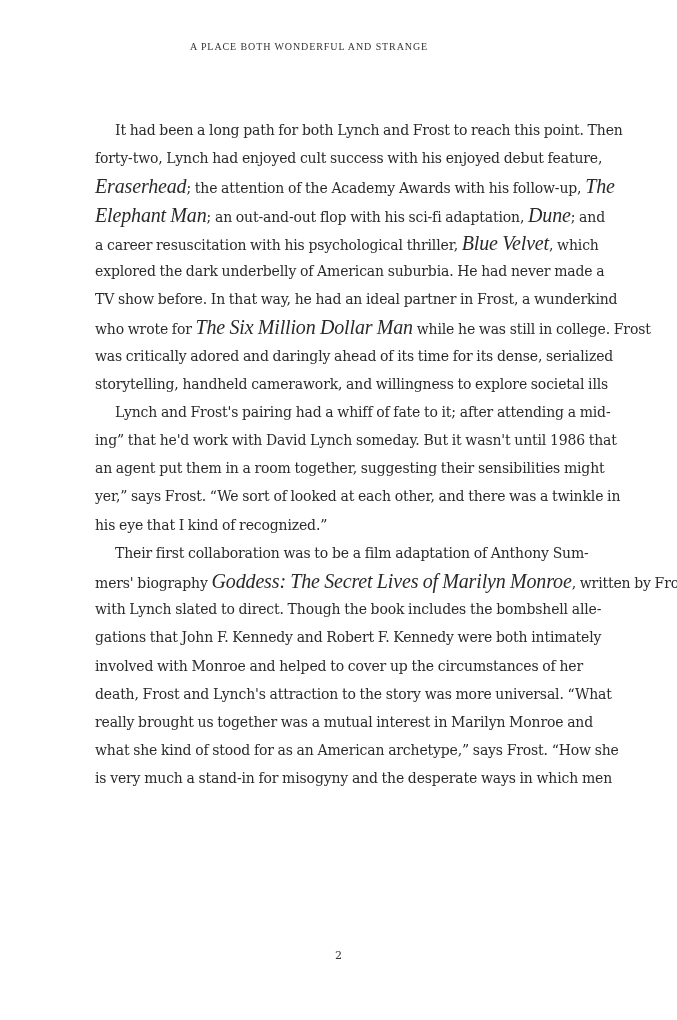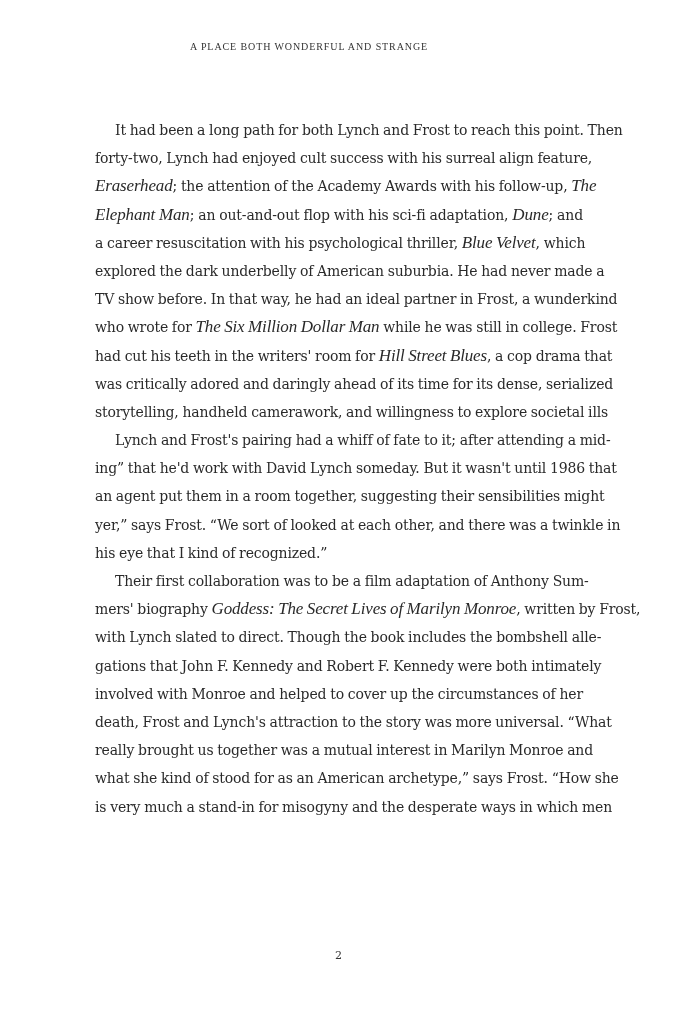--- a/index.html
+++ b/index.html
@@ -45,48 +45,47 @@
   }
   .line.last {
     text-align-last: left;
   }
   .line.indent {
     padding-left: 20px;
   }
   .line i, em {
     font-family: "Liberation Serif", "DejaVu Serif", serif;
     font-style: italic;
-    font-size: 17px;
+    font-size: 20px;
   }
   .folio {
     position: absolute;
     top: 949px;
     left: 0;
     width: 677px;
     text-align: center;
     font-size: 11px;
     color: #333;
   }
 </style>
 </head>
 <body>
 
 <div class="running-head">A PLACE BOTH WONDERFUL AND STRANGE</div>
 
 <div class="body-text" id="body-text">
     <div>
       <span class="line indent"><span>It had been a long path for both Lynch and Frost to reach this point. Then</span></span>
-      <span class="line"><span>forty-two, Lynch had enjoyed cult success with his surreal align feature,</span></span>
+      <span class="line"><span>forty-two, Lynch had enjoyed cult success with his enjoyed debut feature,</span></span>
       <span class="line"><i>Eraserhead</i><span>; the attention of the Academy Awards with his follow-up, </span><i>The</i></span>
       <span class="line"><i>Elephant Man</i><span>; an out-and-out flop with his sci-fi adaptation, </span><i>Dune</i><span>; and</span></span>
       <span class="line"><span>a career resuscitation with his psychological thriller, </span><i>Blue Velvet</i><span>, which</span></span>
       <span class="line"><span>explored the dark underbelly of American suburbia. He had never made a</span></span>
       <span class="line"><span>TV show before. In that way, he had an ideal partner in Frost, a wunderkind</span></span>
       <span class="line"><span>who wrote for </span><i>The Six Million Dollar Man</i><span> while he was still in college. Frost</span></span>
-      <span class="line"><span>had cut his teeth in the writers' room for </span><i>Hill Street Blues</i><span>, a cop drama that</span></span>
       <span class="line"><span>was critically adored and daringly ahead of its time for its dense, serialized</span></span>
       <span class="line"><span>storytelling, handheld camerawork, and willingness to explore societal ills</span></span>
     </div>
     <div>
       <span class="line indent"><span>Lynch and Frost's pairing had a whiff of fate to it; after attending a mid-</span></span>
       <span class="line"><span>ing” that he'd work with David Lynch someday. But it wasn't until 1986 that</span></span>
       <span class="line"><span>an agent put them in a room together, suggesting their sensibilities might</span></span>
       <span class="line"><span>yer,” says Frost. “We sort of looked at each other, and there was a twinkle in</span></span>
       <span class="line last"><span>his eye that I kind of recognized.”</span></span>
     </div>

